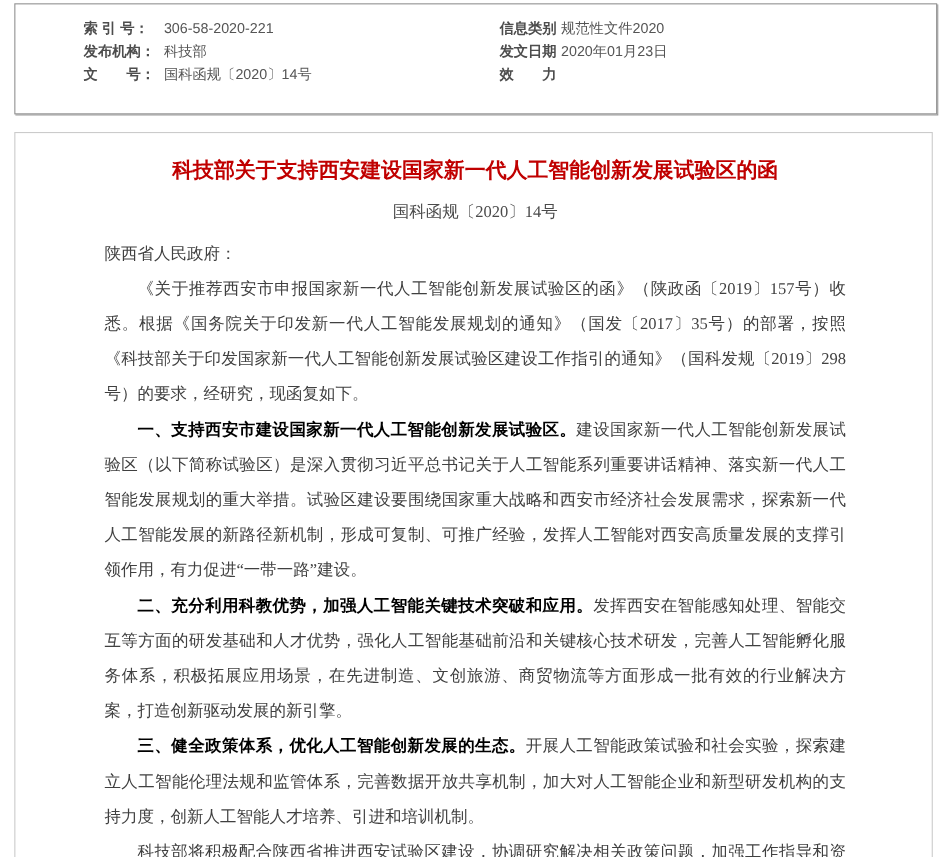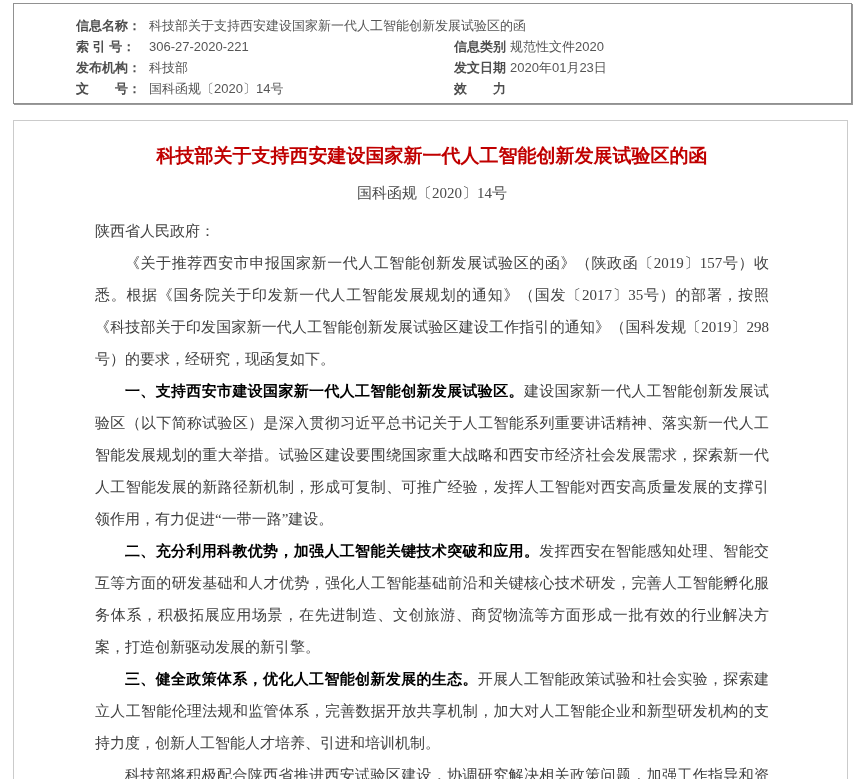--- a/index.html
+++ b/index.html
@@ -86,26 +86,22 @@
   <div class="info-box">
     <table class="info-table">
       <colgroup>
         <col class="col-l1">
           <col class="col-v1">
           <col class="col-l2">
           <col>
       </colgroup>
       <tbody id="info-rows">
           <tr>
-            <td class="lab">信息名称：</td>
-            <td class="val" colspan="3">科技部关于支持西安建设国家新一代人工智能创新发展试验区的函</td>
-          </tr>
-          <tr>
             <td class="lab">索 引 号：</td>
-            <td class="val">306-27-2020-221</td>
+            <td class="val">306-58-2020-221</td>
             <td class="lab">信息类别：</td>
             <td class="val">规范性文件2020</td>
           </tr>
           <tr>
             <td class="lab">发布机构：</td>
             <td class="val">科技部</td>
             <td class="lab">发文日期：</td>
             <td class="val">2020年01月23日</td>
           </tr>
           <tr>

